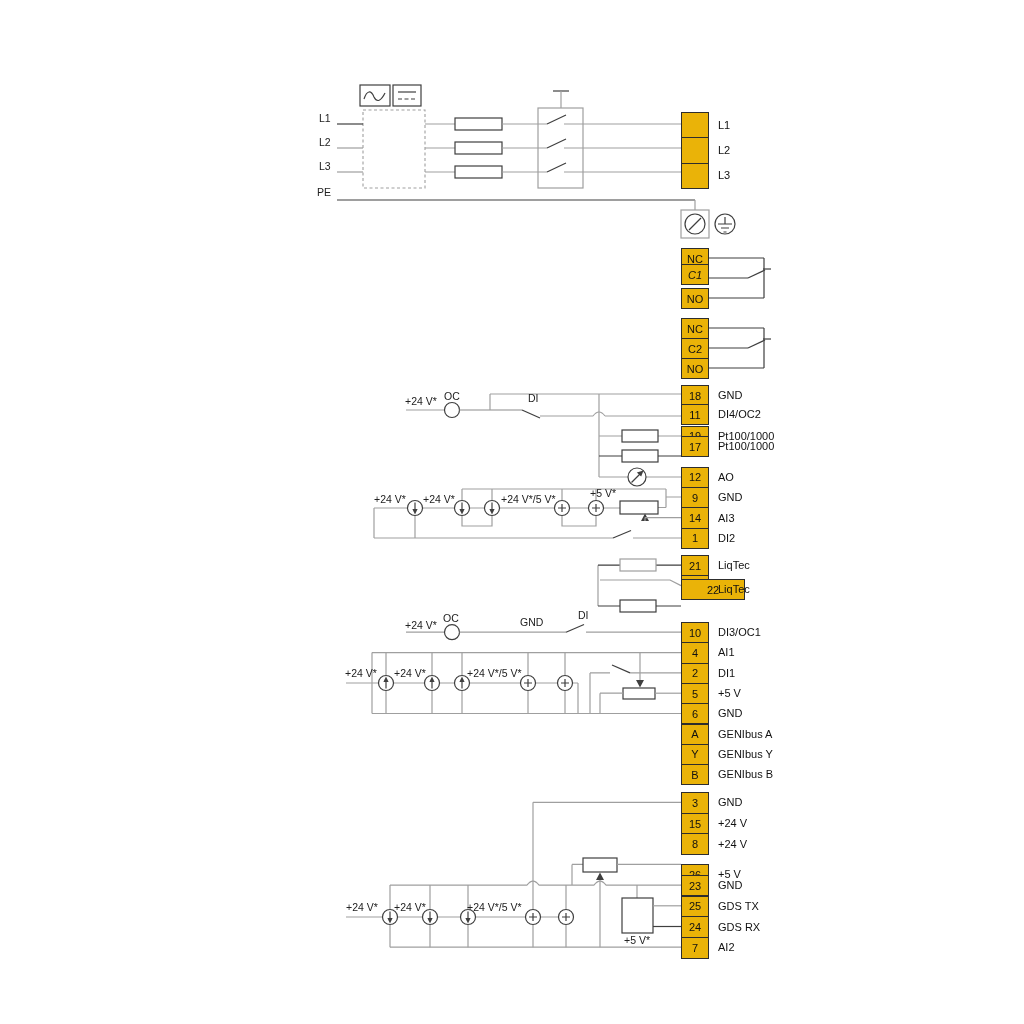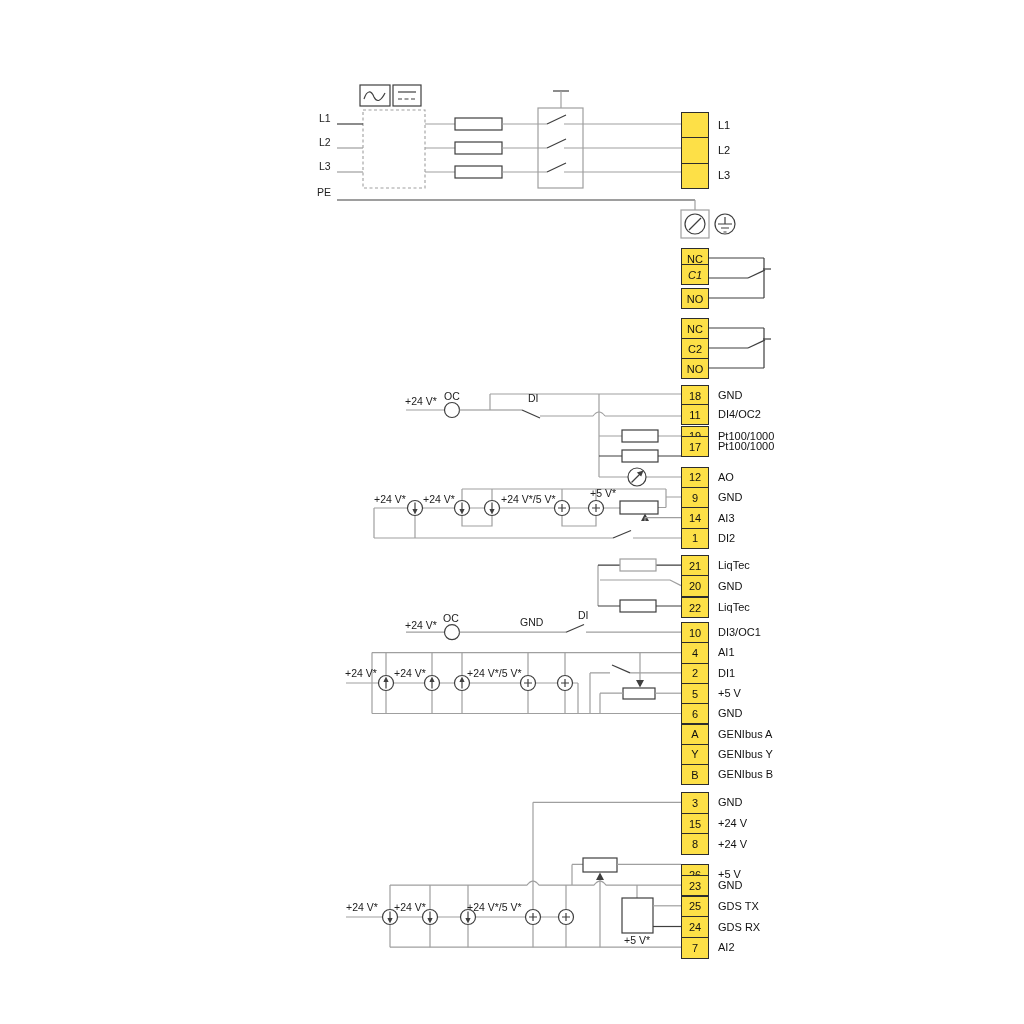--- a/index.html
+++ b/index.html
@@ -7,21 +7,21 @@
           font-family:"Liberation Sans", sans-serif;}
   svg{position:absolute;left:0;top:0;}
   .wd{stroke:#3f3f3f;stroke-width:1.2;fill:none;}
   .wg{stroke:#9f9f9f;stroke-width:1.2;fill:none;}
   .sym{stroke:#3f3f3f;stroke-width:1.2;fill:#ffffff;}
   .symg{stroke:#9f9f9f;stroke-width:1.2;fill:#ffffff;}
   .fill{fill:#3f3f3f;stroke:none;}
   .dash{stroke:#9f9f9f;stroke-width:1.1;fill:none;stroke-dasharray:3 2.5;}
   .strip{position:absolute;width:28px;}
   .trow{position:absolute;left:0;width:28px;}
-  .tcell{position:absolute;left:0;top:0;right:0;bottom:-1px;border:1px solid #2d2d2d;background:#fde047;
+  .tcell{position:absolute;left:0;top:0;right:0;bottom:-1px;border:1px solid #2d2d2d;background:#eab308;
          display:flex;align-items:center;justify-content:center;font-size:11px;color:#111;box-sizing:border-box;}
   .tlabel{position:absolute;left:37px;top:50%;transform:translateY(-50%);white-space:nowrap;
           font-size:11px;color:#111;}
   .wlabel{position:absolute;font-size:10.5px;color:#222;white-space:nowrap;}
 </style>
 </head>
 <body>
 
 <div id="canvas">
 
@@ -331,21 +331,21 @@
     </div>
 <div class="strip" style="left:681px;top:555px;">
       <div class="trow" style="top: 0px; height: 20.4px;">
         <div class="tcell">21</div>
         <div class="tlabel">LiqTec</div>
       </div>
       <div class="trow" style="top: 20.4px; height: 20.4px;">
         <div class="tcell">20</div>
         <div class="tlabel">GND</div>
       </div>
-      <div class="trow" style="top: 42px; height: 20.4px;">
+      <div class="trow" style="top: 24px; height: 20.4px; padding-left: 36px;">
         <div class="tcell">22</div>
         <div class="tlabel">LiqTec</div>
       </div>
     </div>
 <div class="strip" style="left:681px;top:622px;">
       <div class="trow" style="top: 0px; height: 20.3px;">
         <div class="tcell">10</div>
         <div class="tlabel">DI3/OC1</div>
       </div>
       <div class="trow" style="top: 20.3px; height: 20.3px;">

